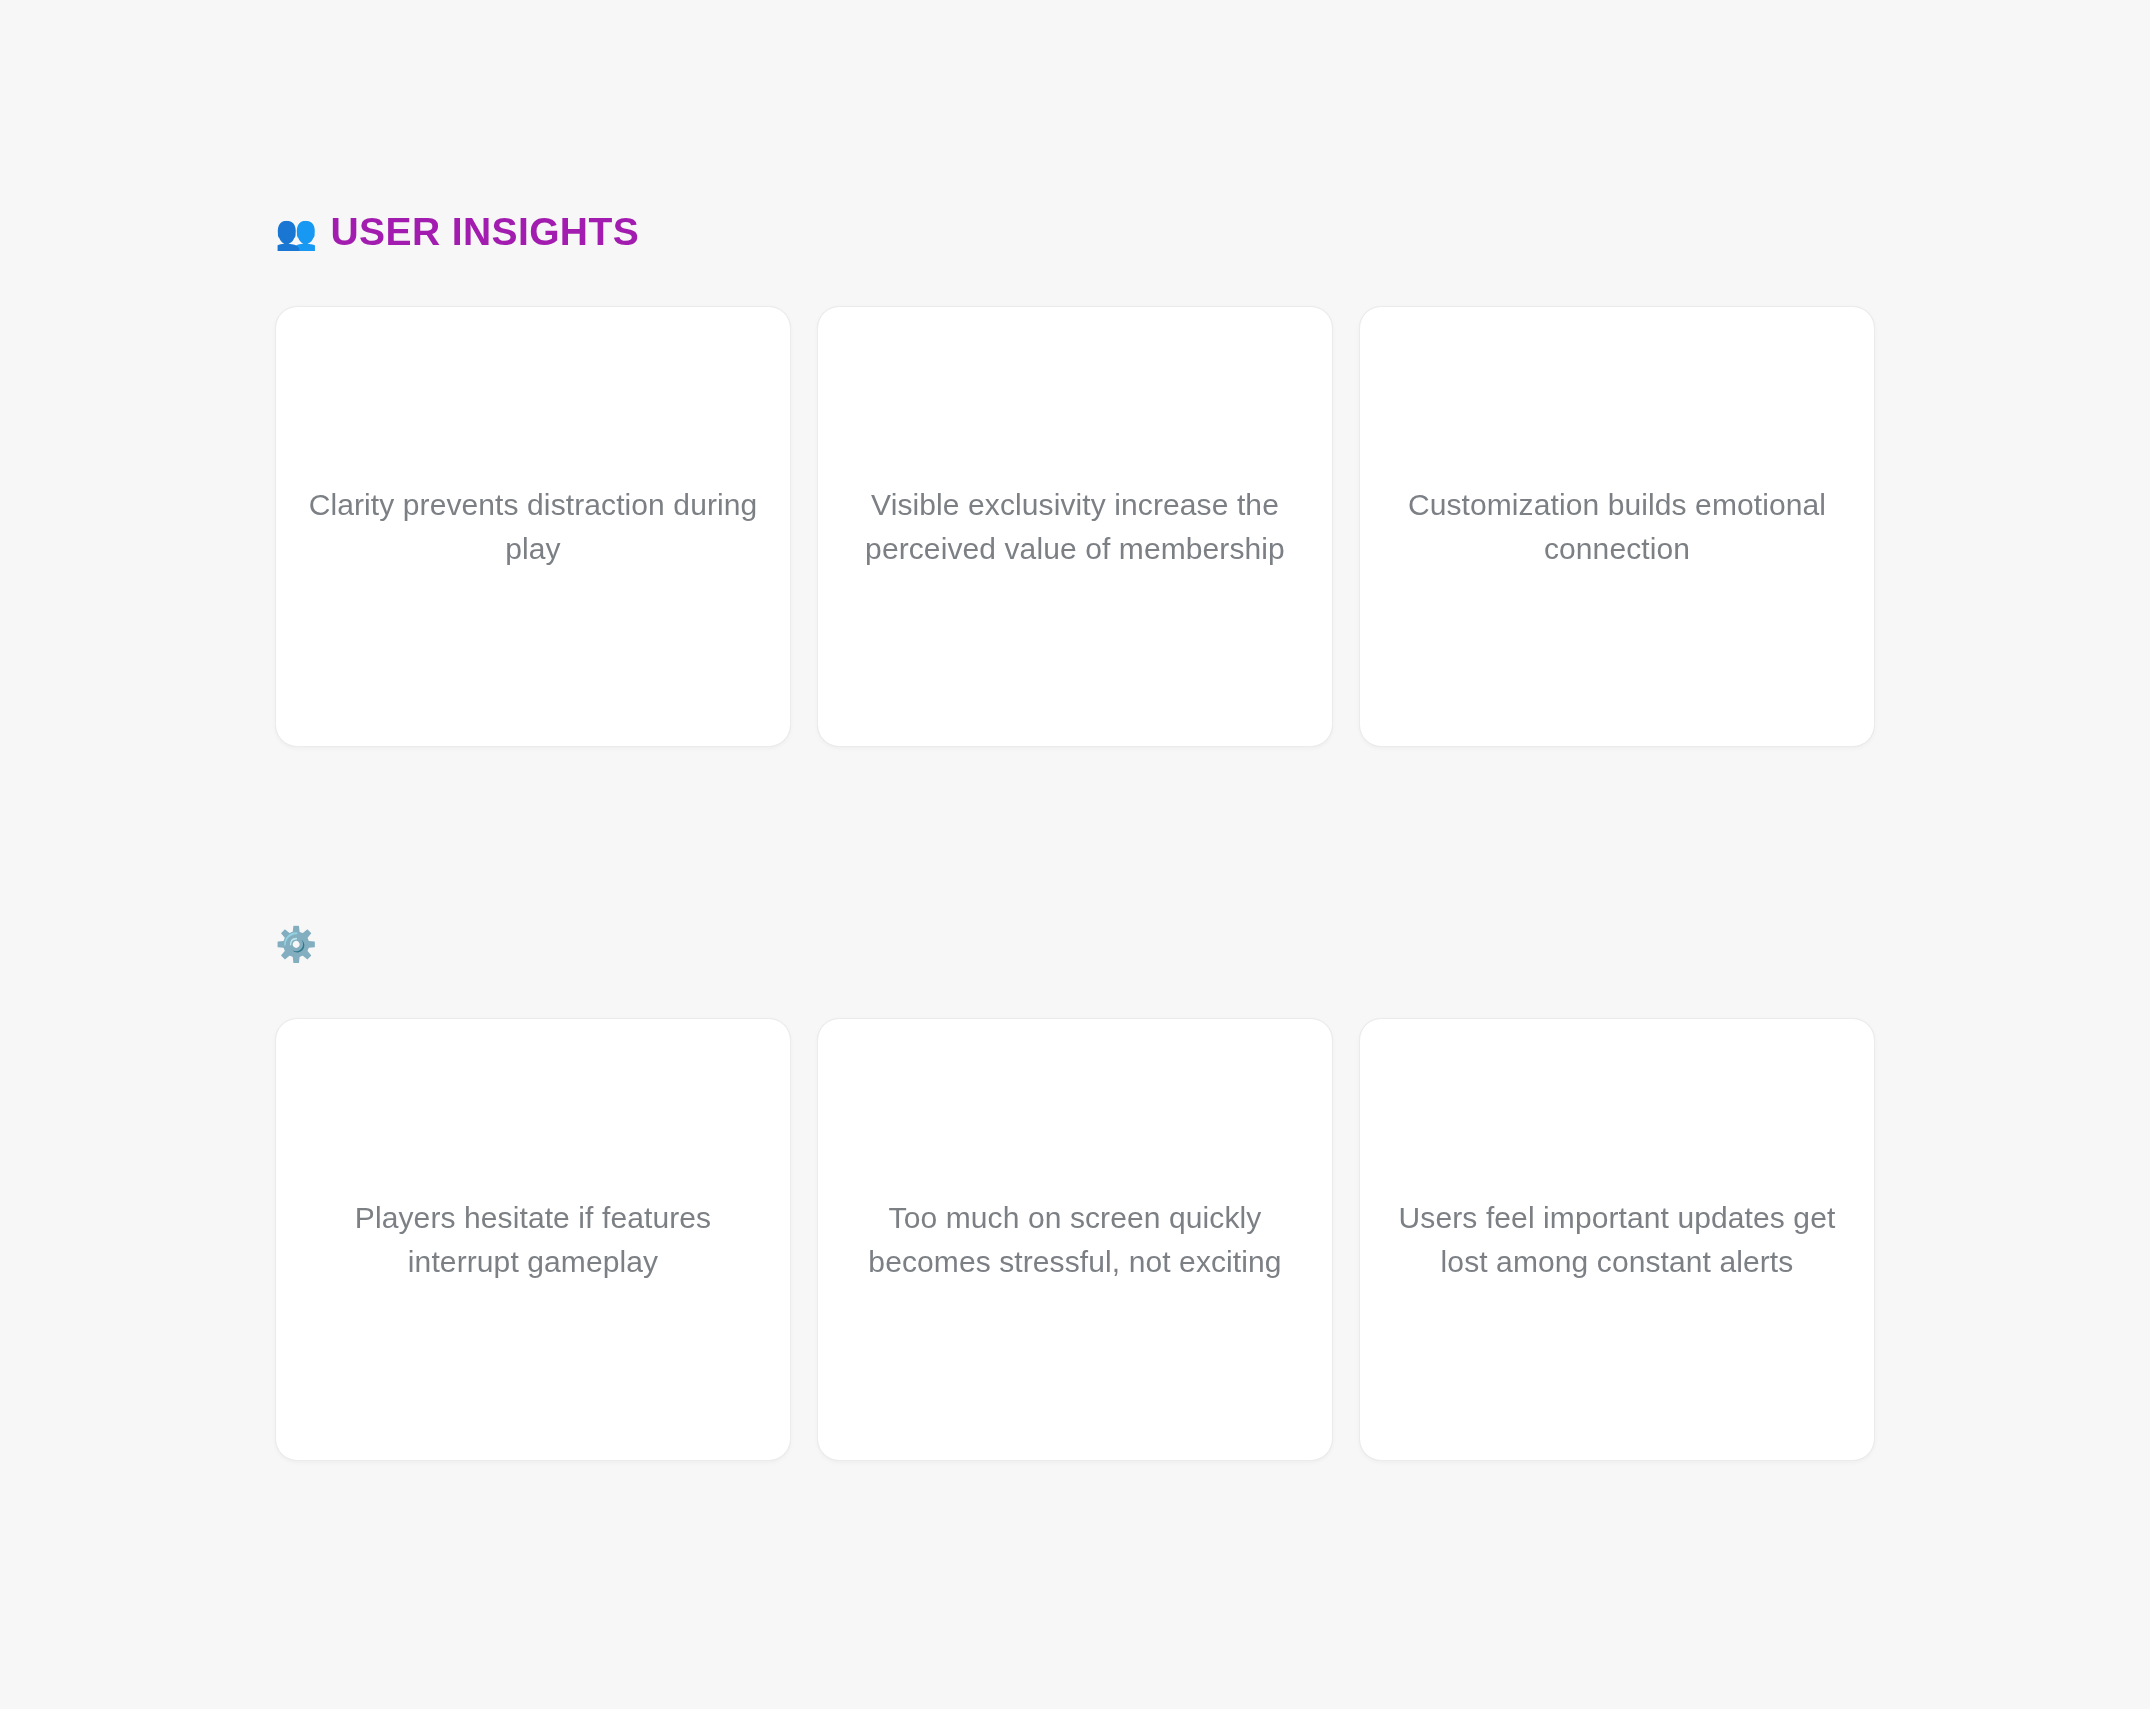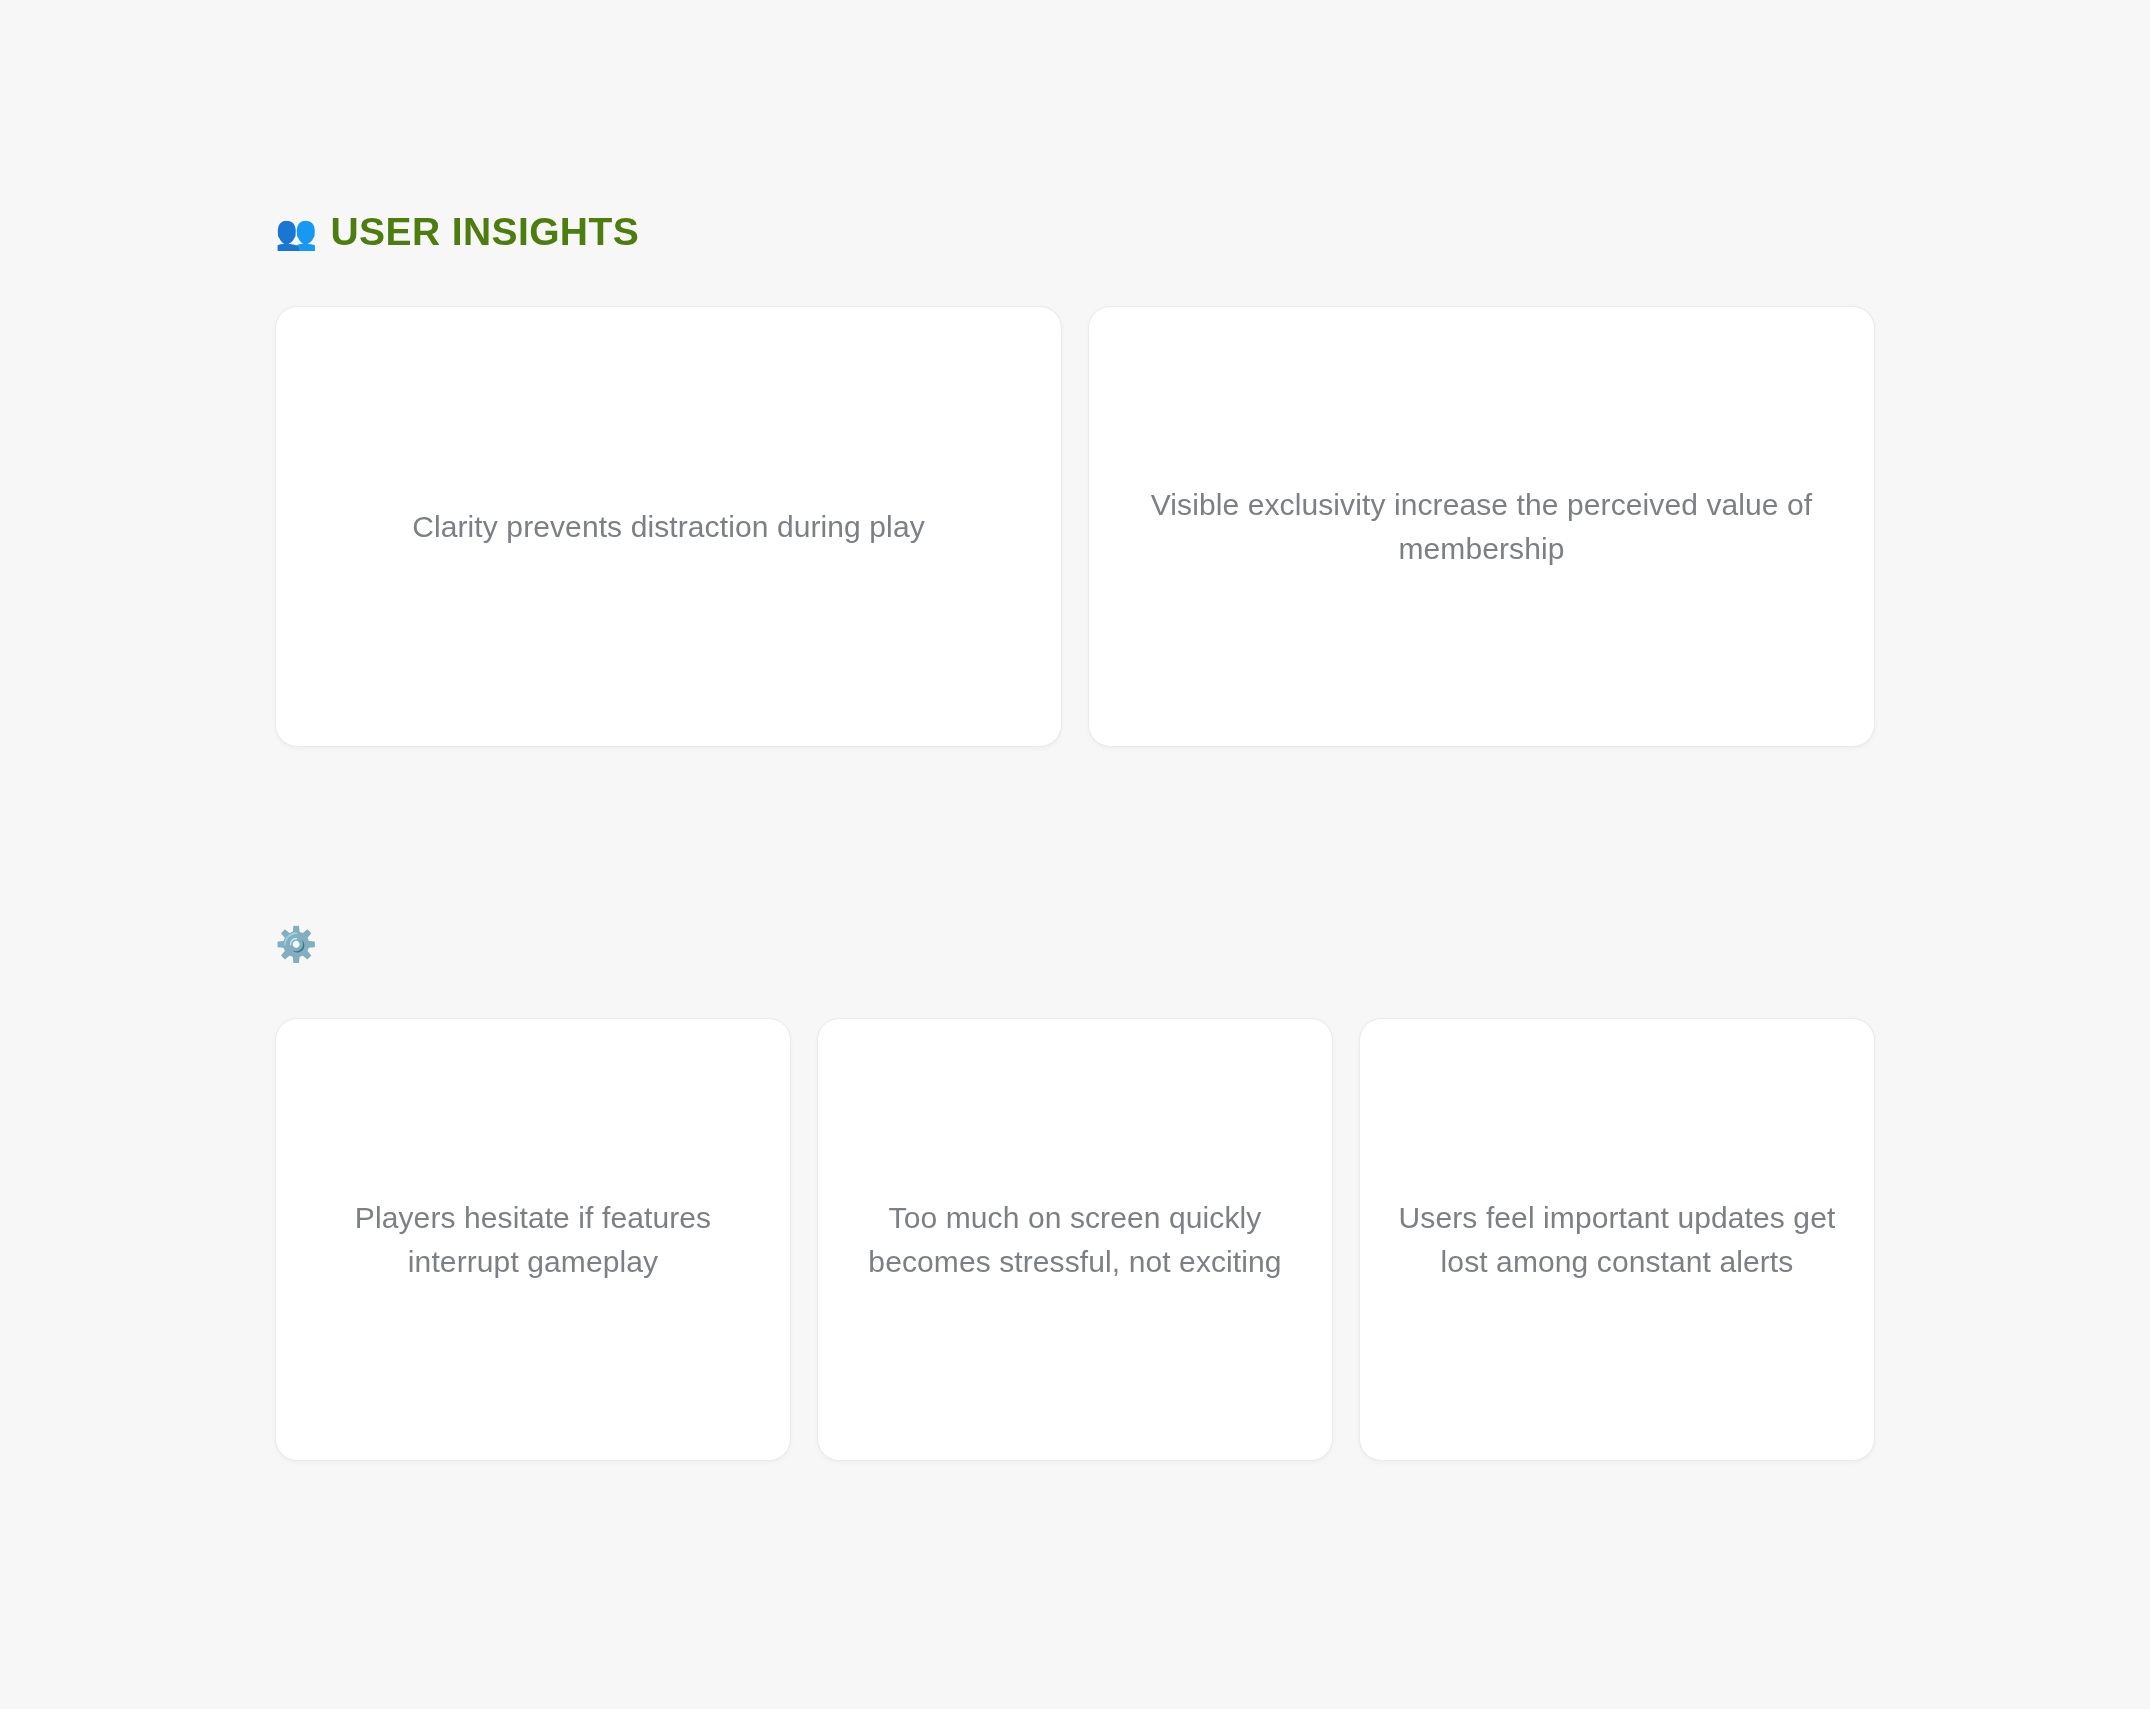--- a/index.html
+++ b/index.html
@@ -40,21 +40,21 @@
     display: inline-block;
     width: 40px;
     text-align: center;
     filter: none;
   }
 
   .section-title {
     font-size: 39px;
     font-weight: 700;
     letter-spacing: 0.4px;
-    color: #4d7c0f;
+    color: #a21caf;
     text-transform: uppercase;
     white-space: nowrap;
   }
 
   .card-row {
     display: flex;
     gap: 26px;
     width: 1600px;
   }
 
@@ -93,20 +93,23 @@
       <span class="section-icon">👥</span>
       <h2 class="section-title">USER INSIGHTS</h2>
     </div>
     <div class="card-row" id="row-user-insights">
       <div class="card">
         <span class="card-text">Clarity prevents distraction during play</span>
       </div>
       <div class="card">
         <span class="card-text">Visible exclusivity increase the perceived value of membership</span>
       </div>
+      <div class="card">
+        <span class="card-text">Customization builds emotional connection</span>
+      </div>
     </div>
   </section>
 
   <section class="section" id="section-system-constraints">
     <div class="section-header">
       <span class="section-icon">⚙️</span>
     </div>
     <div class="card-row" id="row-system-constraints">
       <div class="card">
         <span class="card-text">Players hesitate if features interrupt gameplay</span>

